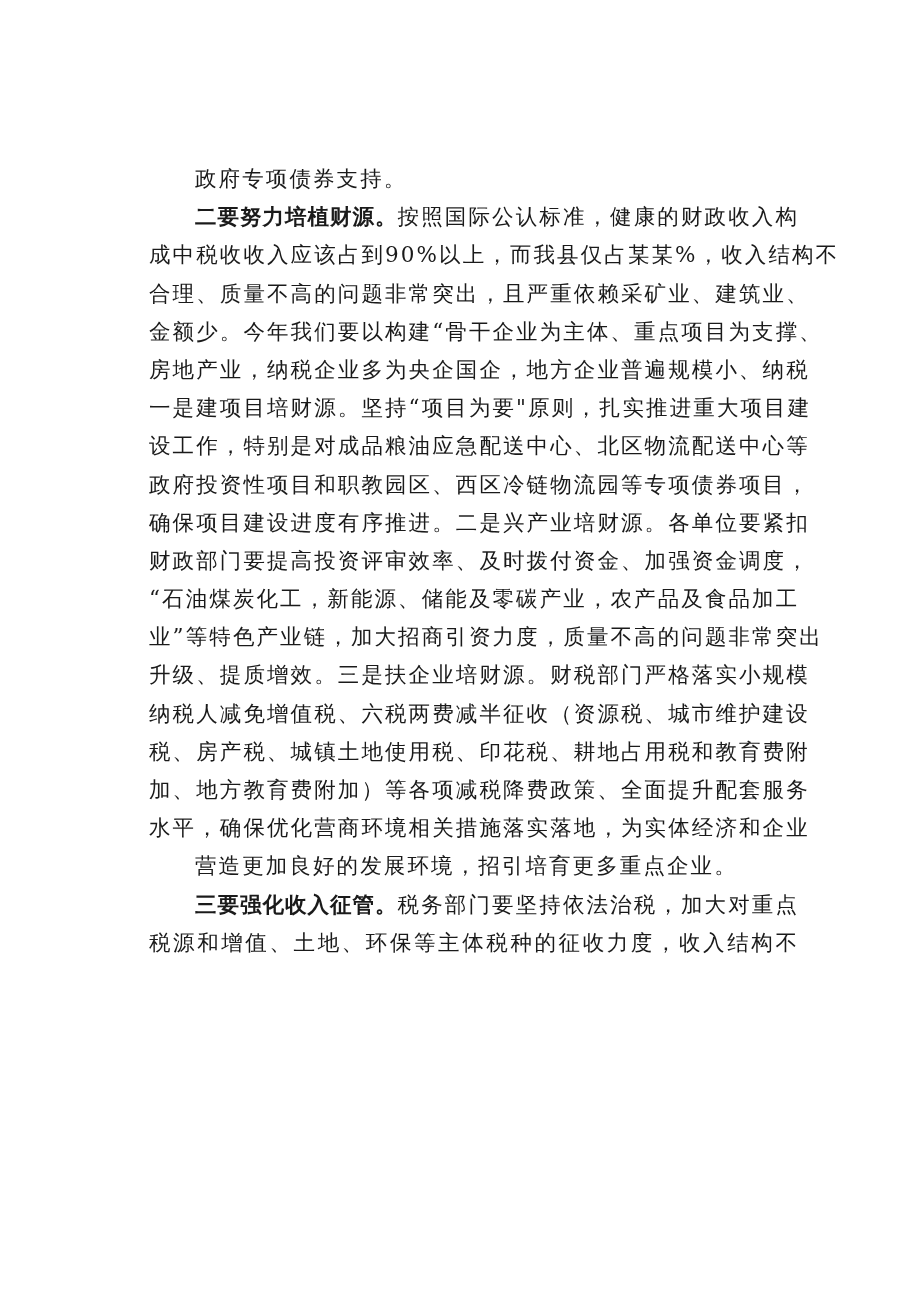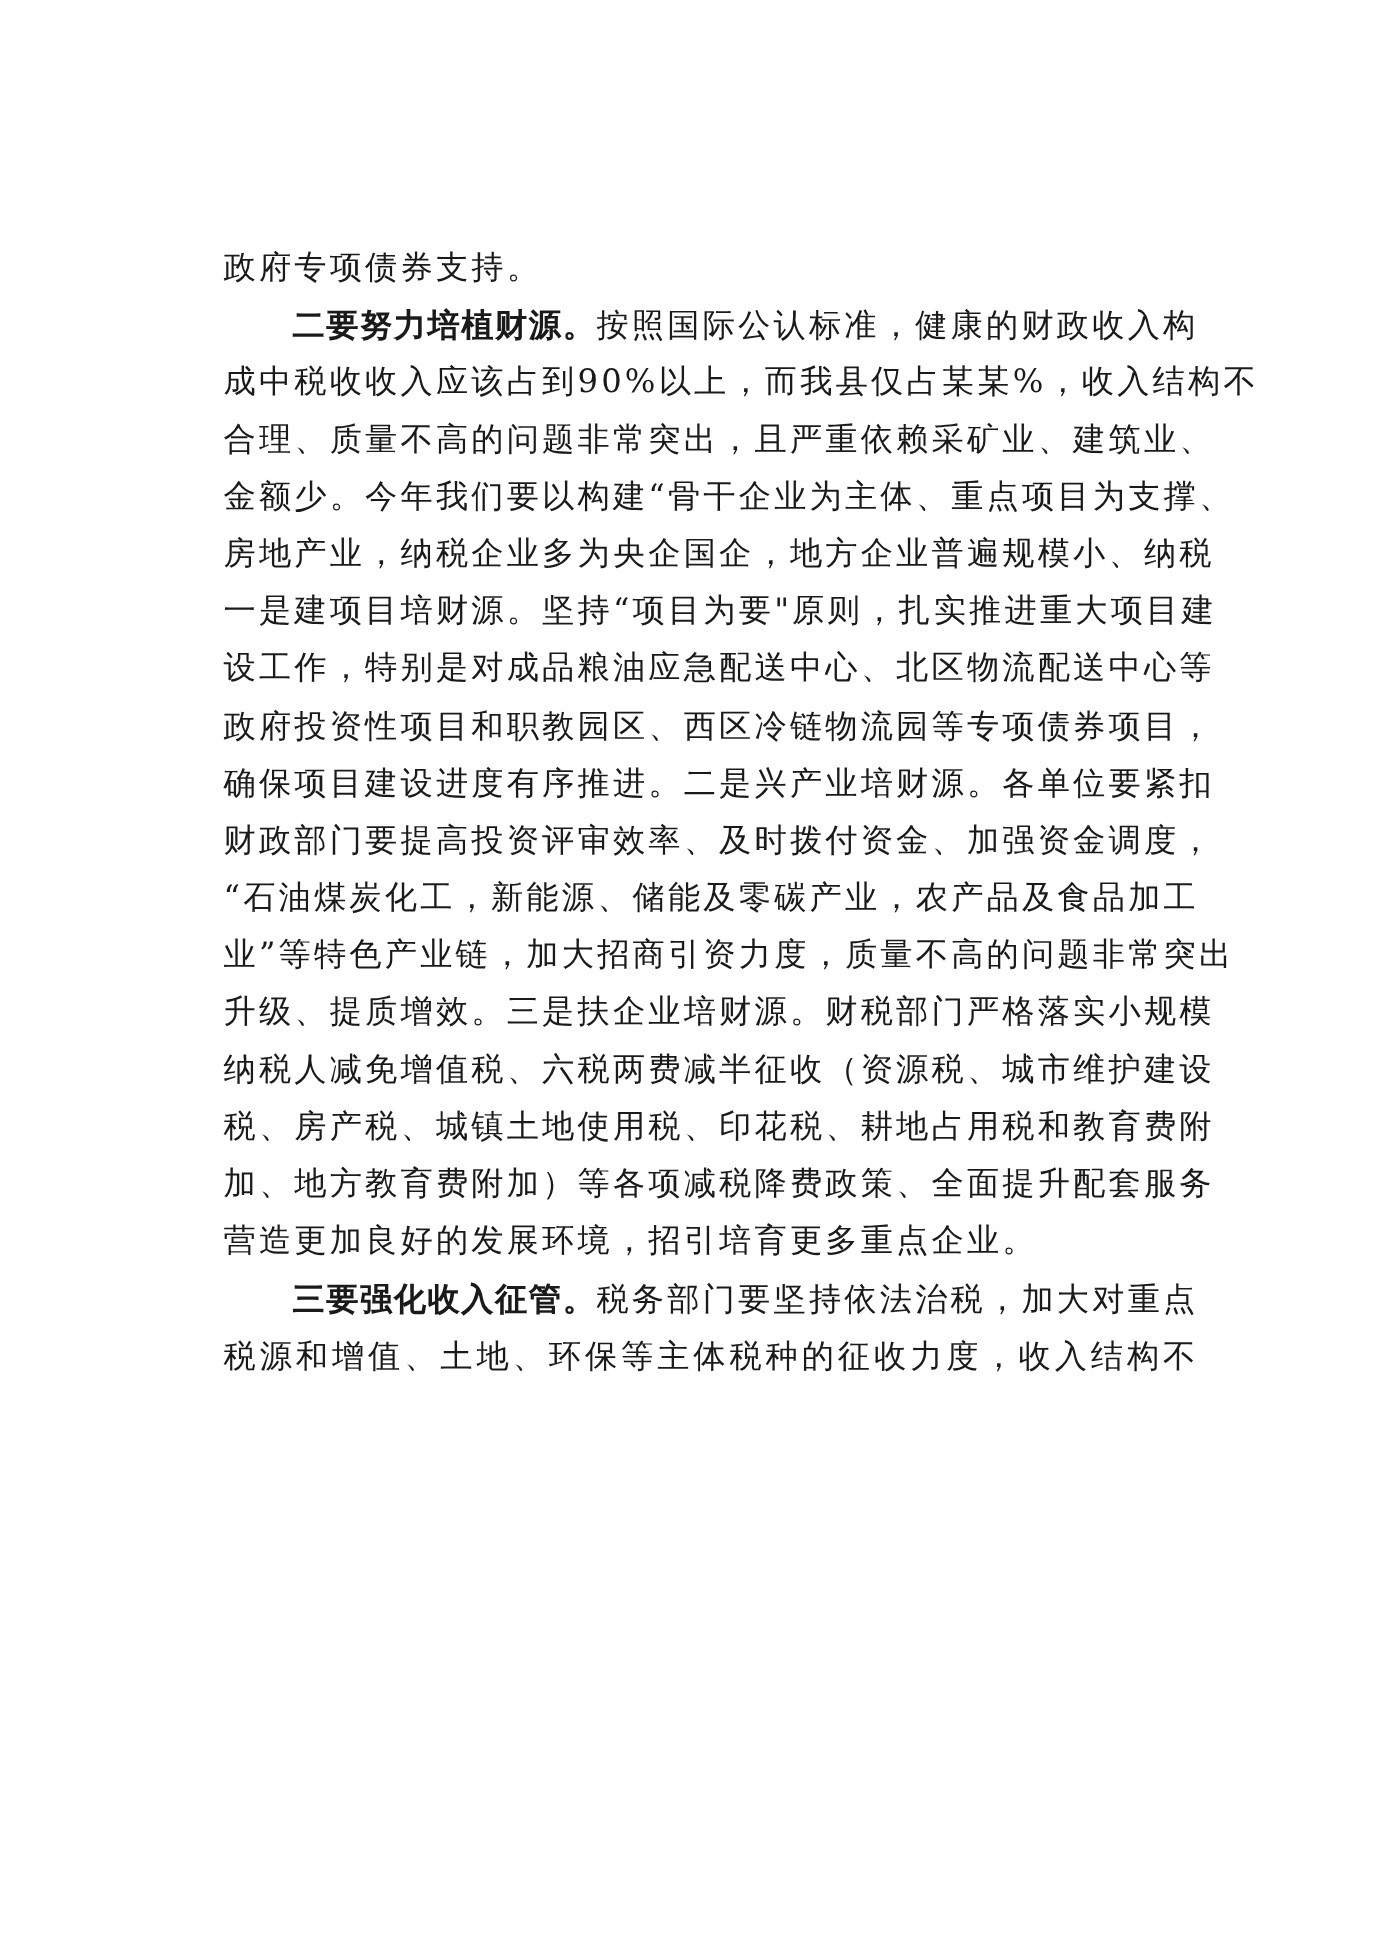--- a/index.html
+++ b/index.html
@@ -1,23 +1,23 @@
 <!DOCTYPE html>
 <html><head>
 <meta charset="utf-8">
 <style>
   html, body { margin: 0; padding: 0; background: #ffffff; }
   body { width: 920px; height: 1301px; position: relative; overflow: hidden;
          font-family: "DejaVu Serif", "Liberation Serif", serif; color: #1a1a1a; }
   .page { position: absolute; left: 149px; top: 160px; width: 650px; }
   .line { height: 38.2px; line-height: 38.2px; font-size: 21.5px; white-space: nowrap;
           letter-spacing: 2.1px; text-align: justify; text-align-last: justify; }
-  .line.last { text-align-last: left; }
+  .line.last { text-align-last: left; margin-left: 46px; }
   .indent { padding-left: 46px; }
-  .bold { font-family: Liberation Serif, serif; font-weight: bold; letter-spacing: 1px; }
+  .bold { font-family: Liberation Mono, monospace; font-weight: bold; letter-spacing: 1px; }
 </style>
 </head>
 <body>
 
 <div class="page">
 
   <div class="line last"><span>政府专项债券支持。</span></div>
 
   <div class="line indent"><span class="bold">二要努力培植财源。</span><span>按照国际公认标准，健康的财政收入构</span></div>
   <div class="line">成中税收收入应该占到90%以上，而我县仅占某某%，收入结构不</div>
@@ -28,17 +28,18 @@
   <div class="line">设工作，特别是对成品粮油应急配送中心、北区物流配送中心等</div>
   <div class="line">政府投资性项目和职教园区、西区冷链物流园等专项债券项目，</div>
   <div class="line">确保项目建设进度有序推进。二是兴产业培财源。各单位要紧扣</div>
   <div class="line">财政部门要提高投资评审效率、及时拨付资金、加强资金调度，</div>
   <div class="line">“石油煤炭化工，新能源、储能及零碳产业，农产品及食品加工</div>
   <div class="line">业”等特色产业链，加大招商引资力度，质量不高的问题非常突出</div>
   <div class="line">升级、提质增效。三是扶企业培财源。财税部门严格落实小规模</div>
   <div class="line">纳税人减免增值税、六税两费减半征收（资源税、城市维护建设</div>
   <div class="line">税、房产税、城镇土地使用税、印花税、耕地占用税和教育费附</div>
   <div class="line">加、地方教育费附加）等各项减税降费政策、全面提升配套服务</div>
+  <div class="line">水平，确保优化营商环境相关措施落实落地，为实体经济和企业</div>
   <div class="line last">营造更加良好的发展环境，招引培育更多重点企业。</div>
 
   <div class="line indent"><span class="bold">三要强化收入征管。</span><span>税务部门要坚持依法治税，加大对重点</span></div>
   <div class="line">税源和增值、土地、环保等主体税种的征收力度，收入结构不</div>
 </div>
 
 </body></html>

